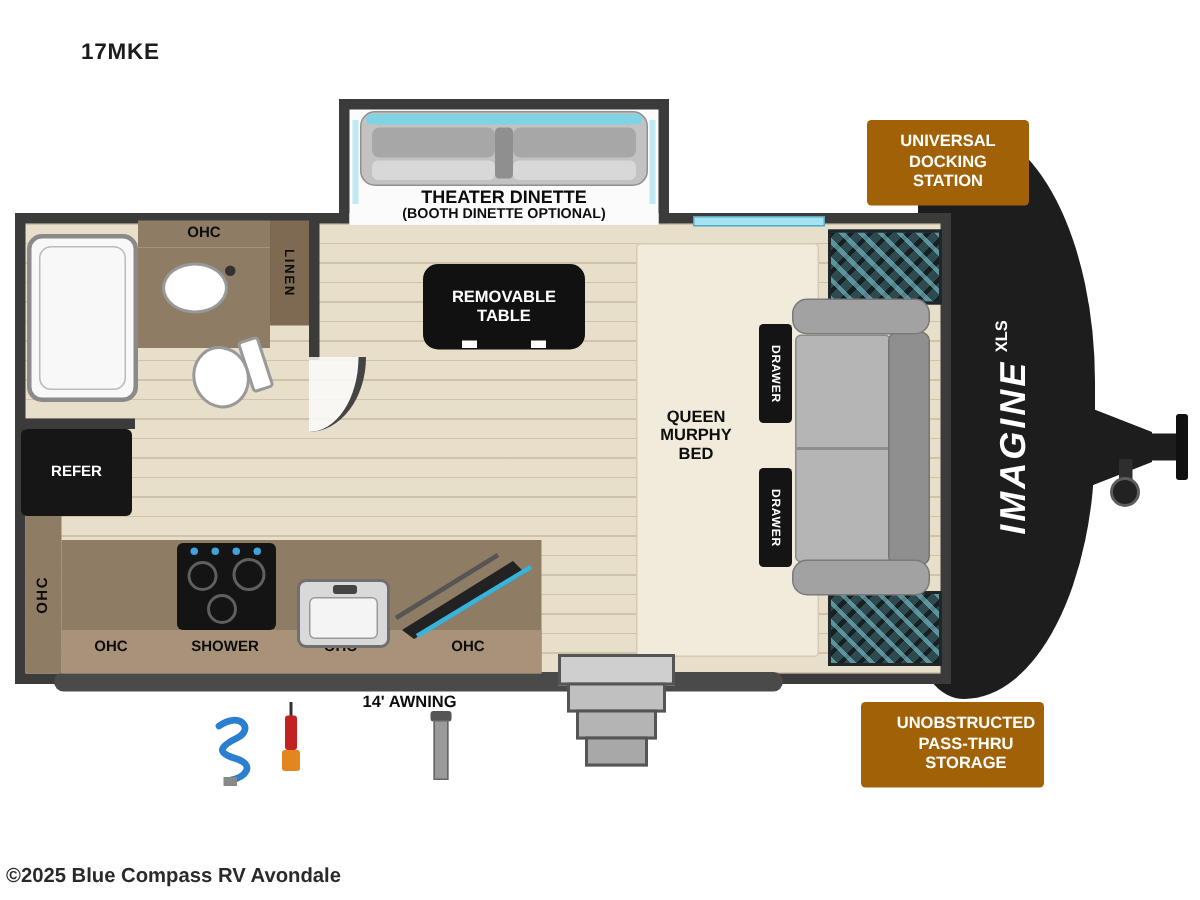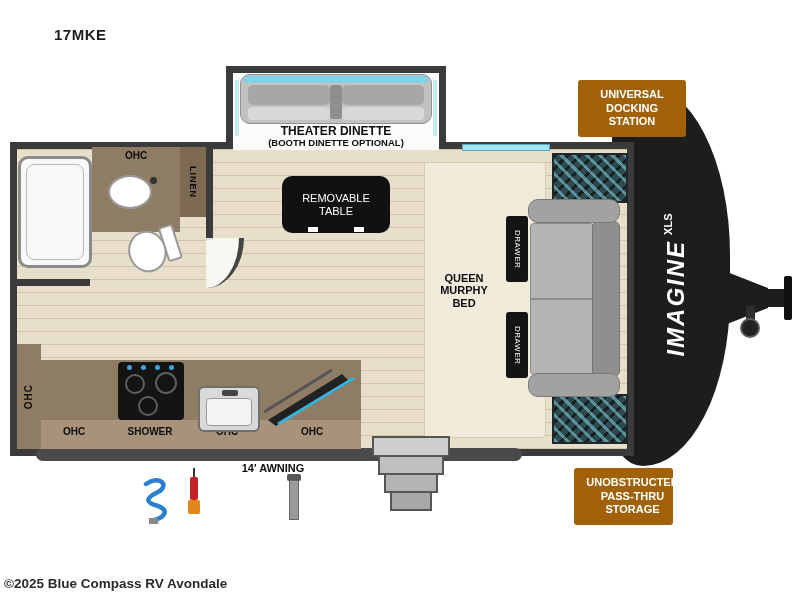--- a/index.html
+++ b/index.html
@@ -1,19 +1,19 @@
 <!DOCTYPE html>
 <html><head>
 <meta charset="utf-8">
 <style>
   *{box-sizing:border-box;margin:0;padding:0;}
   body{width:800px;height:600px;background:#ffffff;font-family:"Liberation Sans",sans-serif;position:relative;overflow:hidden;}
   .abs{position:absolute;}
   .lbl{color:#0d0d0d;font-weight:800;text-align:center;line-height:1.12;}
-  .lblw{color:#ffffff;font-weight:400;text-align:center;line-height:1.15;}
+  .lblw{color:#ffffff;font-weight:700;text-align:center;line-height:1.15;}
   .pre{white-space:pre-line;}
   .vert{writing-mode:vertical-rl;}
   .vertup{writing-mode:vertical-rl;transform:rotate(180deg);}
   .cen{display:flex;align-items:center;justify-content:center;}
   .floor{background-color:#e7dfca;background-image:repeating-linear-gradient(180deg, rgba(146,122,88,.28) 0 1px, transparent 1px 13px);}
   .wood{background:#8f7c64;}
   .patt{background-color:#2f4a4e;background-image:repeating-linear-gradient(45deg, rgba(130,210,225,.55) 0 3px, transparent 3px 9px),repeating-linear-gradient(-45deg, rgba(10,10,10,.65) 0 3px, transparent 3px 9px);border:2px solid #20262a;}
   .callout{background:#a16207;border-radius:3px;color:#fff;font-weight:800;font-size:11px;line-height:1.25;display:flex;align-items:center;justify-content:center;text-align:center;white-space:pre-line;z-index:6;}
 </style>
 </head>
@@ -76,20 +76,23 @@
     <span class="lbl vert" style="font-size:9px;letter-spacing:1px;">LINEN</span>
   </div>
   <div class="abs" style="left:206px;top:142px;width:7px;height:98px;background:#3b3b3b;z-index:3;"></div>
   <div class="abs" style="left:206px;top:238px;width:38px;height:50px;border-right:5px solid #444444;border-radius:0 0 100% 0;background:rgba(252,252,252,.85);z-index:3;"></div>
   <div class="abs" style="left:126px;top:220px;width:58px;height:58px;transform:rotate(-18deg);z-index:3;">
     <div class="abs" style="left:38px;top:10px;width:15px;height:36px;background:#ffffff;border:2px solid #999999;border-radius:3px;"></div>
     <div class="abs" style="left:2px;top:8px;width:38px;height:42px;background:#ffffff;border:2px solid #999999;border-radius:50%;"></div>
   </div>
   <div class="abs" style="left:10px;top:279px;width:80px;height:7px;background:#3b3b3b;z-index:3;"></div>
 
+  <div class="abs cen" style="left:14px;top:286px;width:74px;height:58px;background:#161616;border-radius:4px;z-index:3;">
+    <span class="lblw" style="font-size:10px;">REFER</span>
+  </div>
 
   <div class="abs wood cen" style="left:17px;top:344px;width:24px;height:105px;z-index:3;">
     <span class="lbl vertup" style="font-size:10px;letter-spacing:1px;">OHC</span>
   </div>
 
   <div class="abs wood" style="left:41px;top:360px;width:320px;height:89px;z-index:3;"></div>
   <div class="abs" style="left:41px;top:420px;width:320px;height:29px;background:#a8937a;z-index:3;"></div>
   <div class="abs lbl" style="left:44px;top:426px;width:60px;font-size:10px;z-index:4;">OHC</div>
   <div class="abs lbl" style="left:118px;top:426px;width:64px;font-size:10px;z-index:4;">SHOWER</div>
   <div class="abs lbl" style="left:196px;top:426px;width:62px;font-size:10px;z-index:4;">OHC</div>
@@ -163,19 +166,19 @@
     <div class="abs" style="left:2px;top:32px;width:12px;height:14px;background:#e2871f;border-radius:2px;"></div>
   </div>
   <div class="abs" style="left:286px;top:474px;width:16px;height:46px;z-index:2;">
     <div class="abs" style="left:1px;top:0;width:14px;height:7px;background:#555555;border-radius:2px;"></div>
     <div class="abs" style="left:3px;top:6px;width:10px;height:40px;background:#9a9a9a;border:1px solid #666666;"></div>
   </div>
 
   <div class="abs callout pre" style="left:578px;top:80px;width:108px;height:57px;">UNIVERSAL
 DOCKING
 STATION</div>
-  <div class="abs callout pre" style="left:574px;top:468px;width:99px;height:57px;padding-left:18px;">UNOBSTRUCTED
+  <div class="abs callout pre" style="left:574px;top:468px;width:122px;height:57px;padding-left:18px;">UNOBSTRUCTED
 PASS-THRU
 STORAGE</div>
 
   <div class="abs" style="left:4px;top:576px;font-size:13.5px;font-weight:700;color:#2a2a2a;">©2025 Blue Compass RV Avondale</div>
 
 </div>
 
 </body></html>

